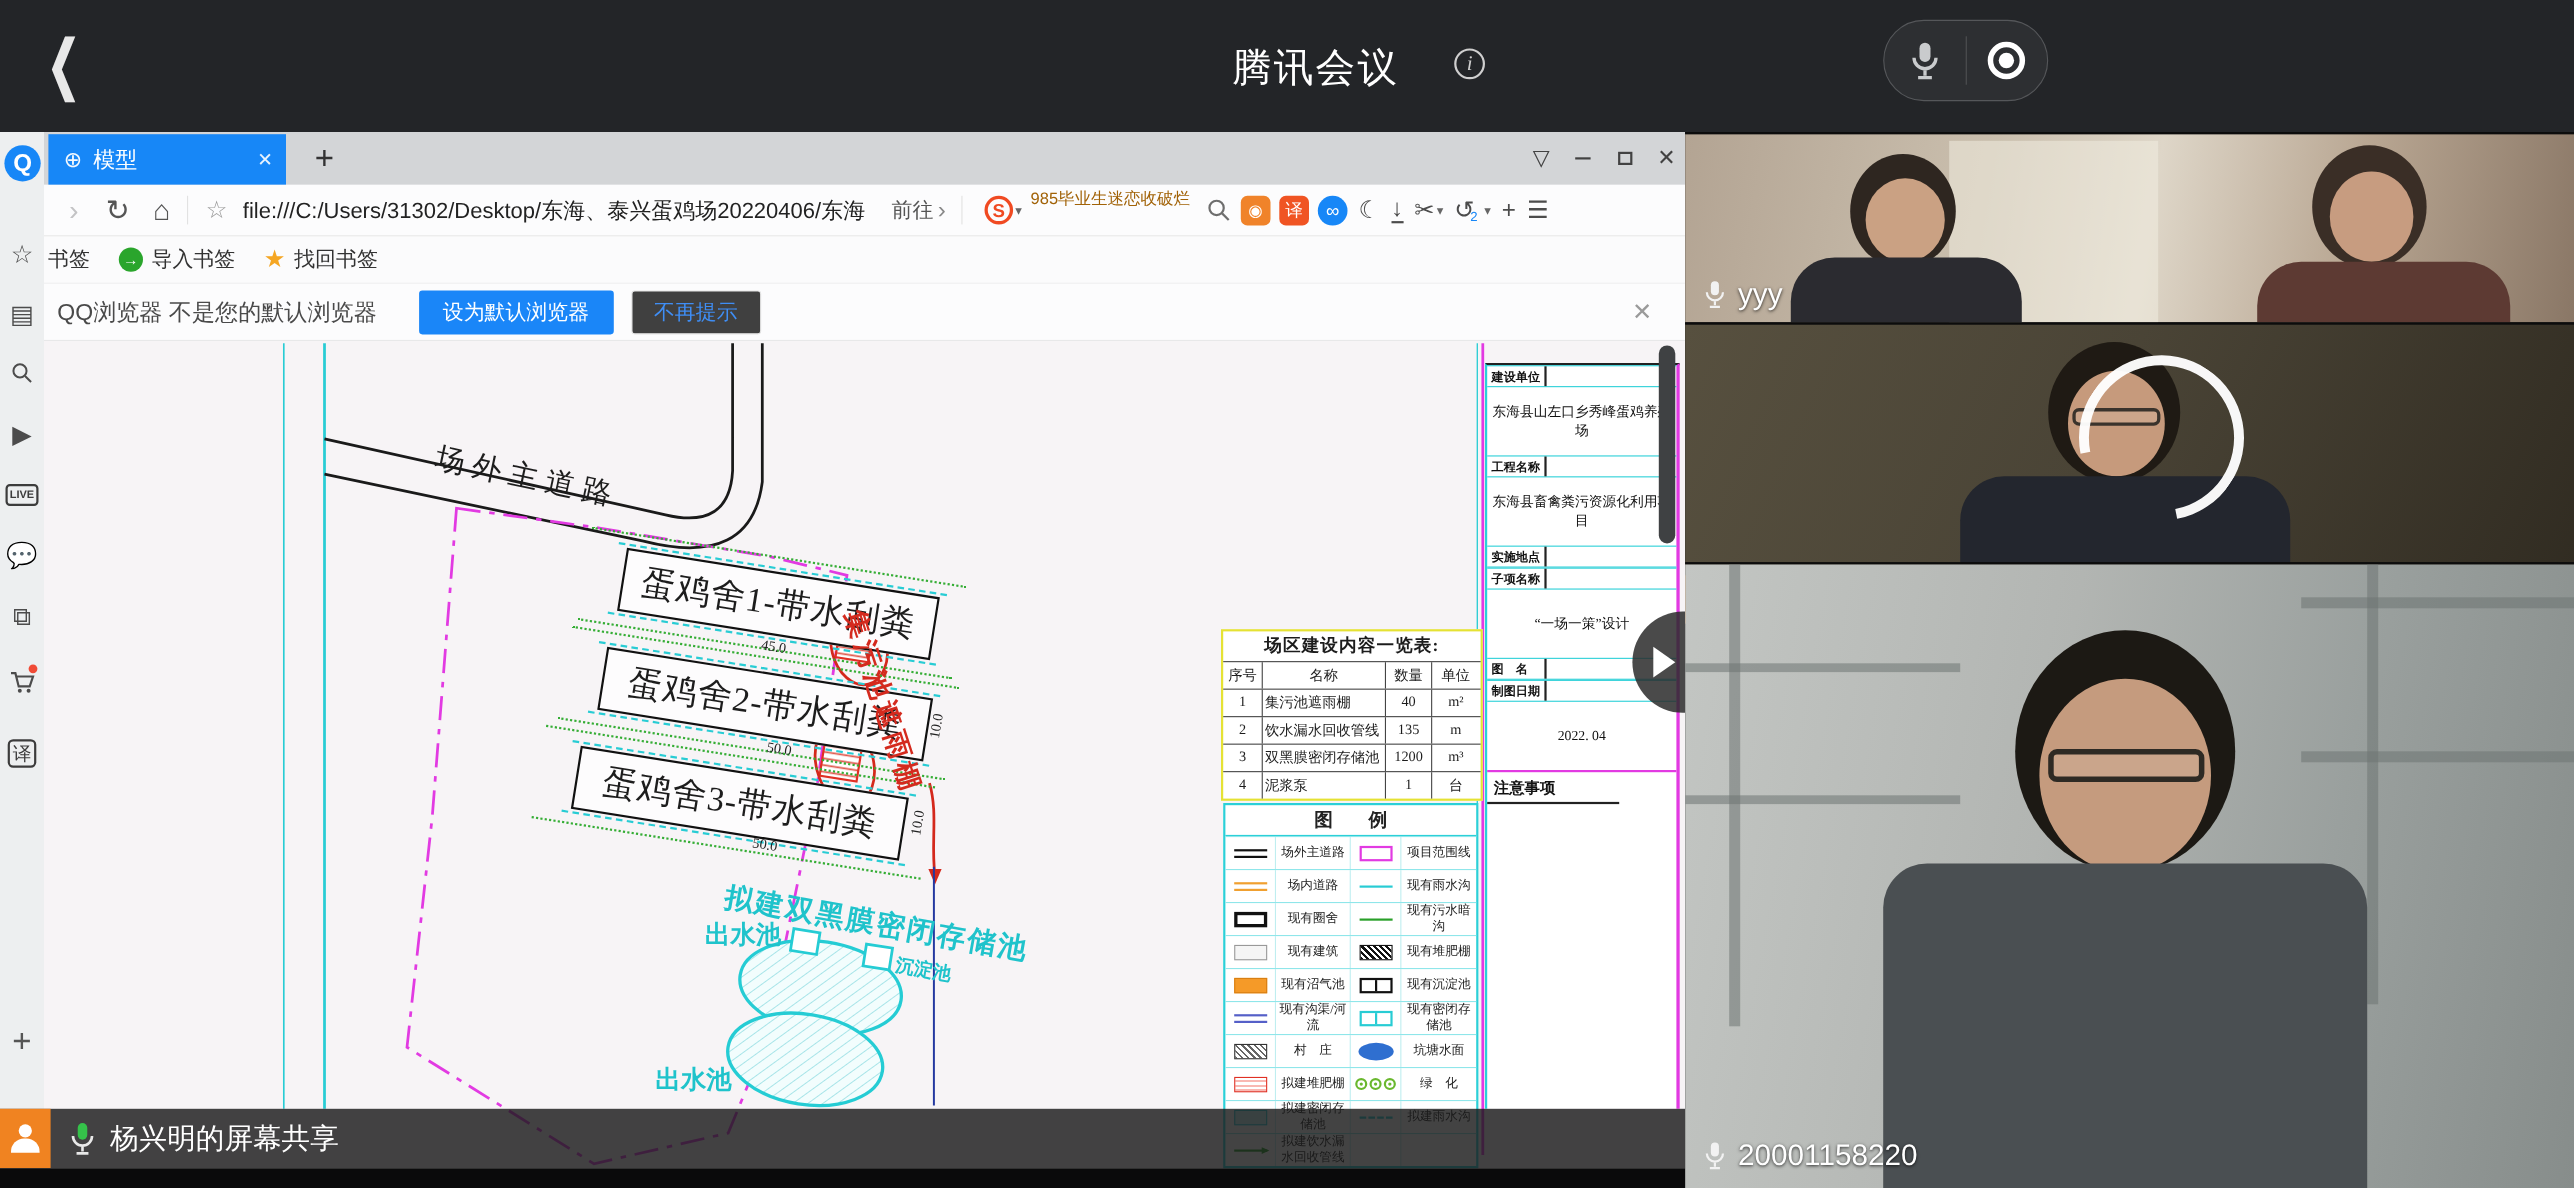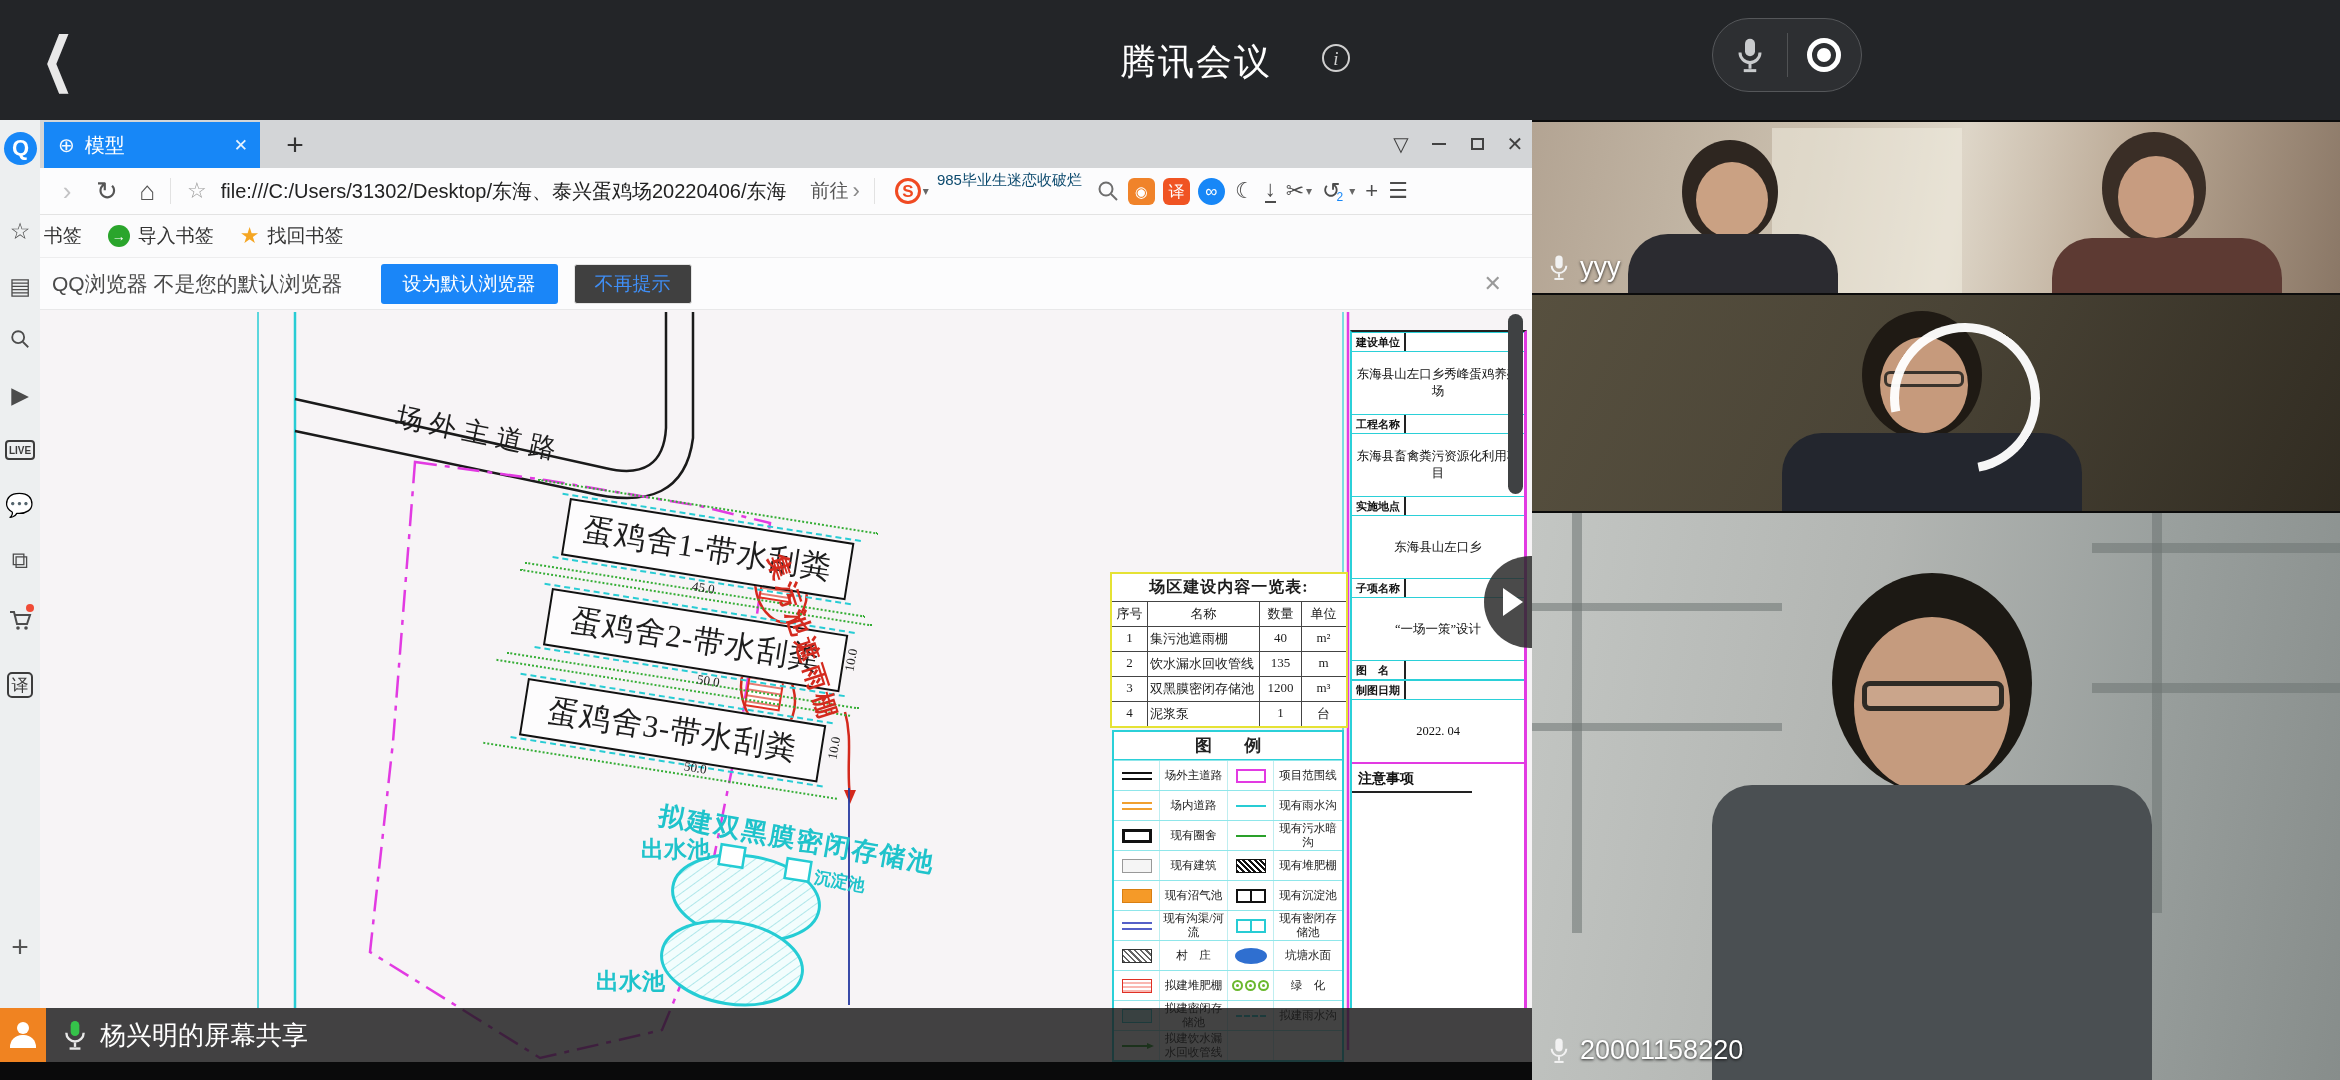--- a/index.html
+++ b/index.html
@@ -45,21 +45,21 @@
   .vdiv{width:1px;height:26px;background:#e2e2e2;margin:0 10px;}
   .url-star{font-size:22px;color:#9a9a9a;margin-left:6px;}
   .url-text{margin-left:14px;font-size:20px;color:#222;max-width:660px;
     white-space:nowrap;overflow:hidden;}
   .go-lbl{font-size:19px;color:#555;margin-left:24px;white-space:nowrap;font-family:Liberation Mono, monospace;}
   .go-arrow{font-size:22px;color:#888;margin:0 4px;}
   .sogou{width:26px;height:26px;border:3px solid #f04a22;border-radius:50%;
     color:#f04a22;font-weight:bold;font-size:17px;text-align:center;line-height:21px;
     margin-left:10px;}
   .caret{font-size:12px;color:#666;margin-left:2px;}
-  .hotsearch{font-size:15px;color:#0c4a6e;margin-left:8px;position:relative;top:-11px;
+  .hotsearch{font-size:15px;color:#a16207;margin-left:8px;position:relative;top:-11px;
     white-space:nowrap;}
   .searchico{margin-left:14px;}
   .extico{width:27px;height:27px;border-radius:6px;margin-left:8px;color:#fff;
     font-size:15px;text-align:center;line-height:27px;flex:none;}
   .ext-game{background:#f0832a;}
   .ext-trans{background:#f05423;font-size:16px;}
   .ext-qq{background:#1787f7;border-radius:50%;font-size:17px;}
   .mono-ico{font-size:22px;color:#4c4c4c;margin-left:10px;flex:none;}
   .dl-ico{border-bottom:2px solid #4c4c4c;line-height:20px;height:24px;}
   .undo-badge{font-size:12px;color:#1787f7;position:relative;top:6px;left:-4px;}
@@ -599,21 +599,20 @@
     <div class="tb-vrow">东海县山左口乡秀峰蛋鸡养殖场</div>
     <div class="tb-lrow">
       <span class="tb-lbl">工程名称</span>
         <span class="tb-ldiv"></span>
     </div>
     <div class="tb-vrow">东海县畜禽粪污资源化利用项目</div>
     <div class="tb-lrow">
       <span class="tb-lbl">实施地点</span>
         <span class="tb-ldiv"></span>
     </div>
-    <div class="tb-vrow">东海县山左口乡</div>
     <div class="tb-lrow">
       <span class="tb-lbl">子项名称</span>
         <span class="tb-ldiv"></span>
     </div>
     <div class="tb-vrow">“一场一策”设计</div>
     <div class="tb-lrow">
       <span class="tb-lbl">图　名</span>
         <span class="tb-ldiv"></span>
     </div>
     <div class="tb-lrow">

